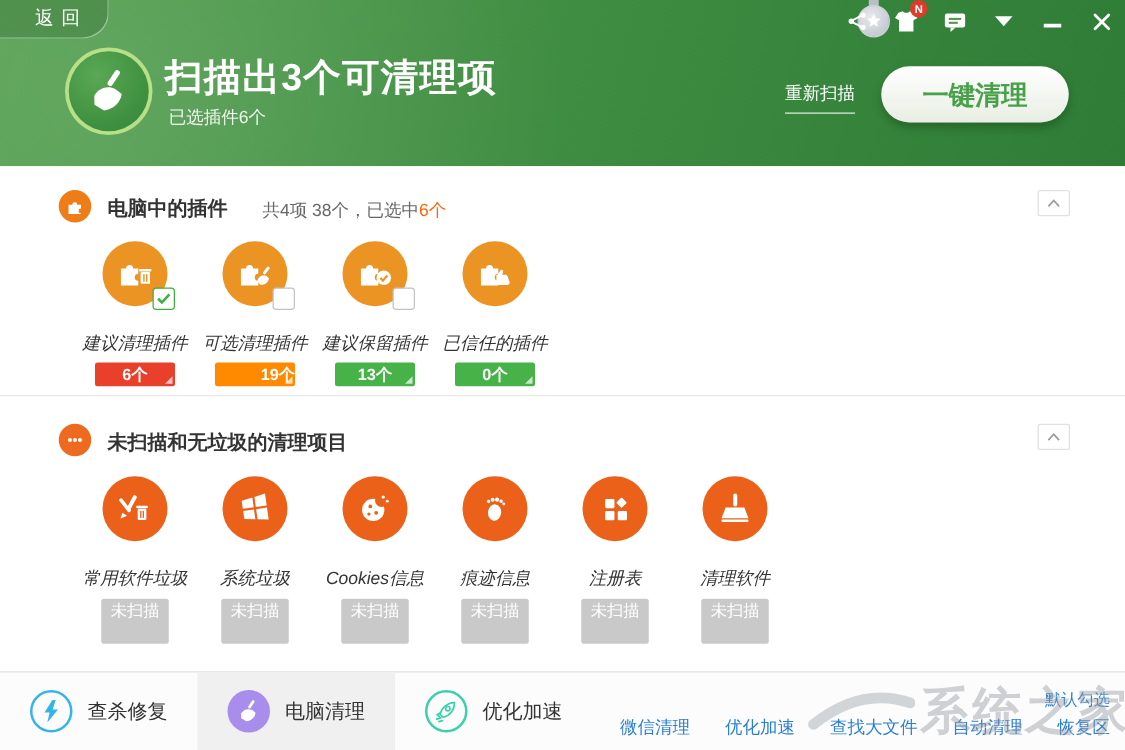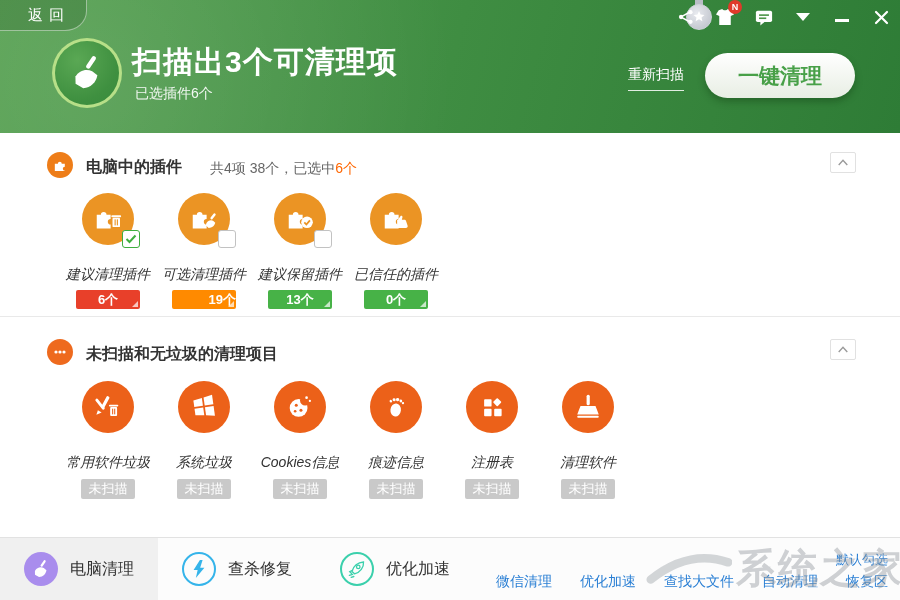--- a/index.html
+++ b/index.html
@@ -63,21 +63,21 @@
   .plug-bg{background:var(--item_icon_orange);}
   .scan-bg{background:var(--section2_item_orange);}
   .checkbox{position:absolute;right:-6px;bottom:-3px;width:16px;height:16px;background:#fff;border:1px solid #c2c2c2;
     border-radius:3px;display:flex;align-items:center;justify-content:center;cursor:pointer;}
   .checkbox.checked{border-color:#3fae3f;}
   .item-label{margin-top:21px;font-size:14px;color:#333;white-space:nowrap;font-style:italic;}
   .count-badge{position:relative;margin-top:6px;width:64px;height:19px;border-radius:2px;color:#fff;
     font-size:13px;font-weight:bold;line-height:19px;text-align:center;}
   .count-badge::after{content:"";position:absolute;right:2px;bottom:2px;width:0;height:0;
     border-left:6px solid transparent;border-bottom:6px solid rgba(255,255,255,.7);}
-  .status-badge{margin-top:7px;width:54px;height:20px;border-radius:2px;background:var(--badge_gray);
+  .status-badge{margin-top:7px;width:54px;height:36px;border-radius:2px;background:var(--badge_gray);
     color:#fff;font-size:13px;line-height:19px;text-align:center;}
 
   .sec2 .sec-header{padding-top:22px;}
   .sec2 .collapse-btn{top:22px;}
   .sec2 .items-row{margin-top:16px;}
 
   
   .footer{position:absolute;left:0;bottom:0;width:900px;height:63px;background:#fcfcfc;border-top:1px solid #e2e2e2;box-sizing:border-box;}
   .tabs{display:flex;height:100%;}
   .tab{display:flex;align-items:center;height:100%;padding:0 24px;cursor:pointer;gap:12px;}
@@ -362,36 +362,36 @@
           </div>
           <span class="item-label">清理软件</span>
           <div class="status-badge">未扫描</div>
         </div>
       </div>
     </div>
   </div>
 
   <div class="footer">
     <div class="tabs">
+      <div class="tab">
+        <div class="ring blue">
+          <svg width="18" height="20" viewBox="0 0 20 22">
+              <path d="M11 1 L4 12 h4.5 L6.5 21 L16 9.5 h-4.7 L14 1 Z" fill="#35b4ea"></path>
+            </svg>
+        </div>
+        <span class="tab-label">查杀修复</span>
+      </div>
       <div class="tab active">
         <div class="ring purple">
           <svg width="20" height="20" viewBox="0 0 32 32" style="transform:rotate(-6deg)">
             <rect x="18.5" y="1.5" width="3.6" height="12" rx="1.8" transform="rotate(40 20.3 7.5)" fill="#fff"></rect>
             <path d="M6 18 C9.5 13 16 12 20.5 15 L24.5 18.8 C23 24.5 18 28.5 11.5 28.5 L5.5 24 Z" fill="#fff"></path>
           </svg>
         </div>
         <span class="tab-label">电脑清理</span>
-      </div>
-      <div class="tab">
-        <div class="ring blue">
-          <svg width="18" height="20" viewBox="0 0 20 22">
-              <path d="M11 1 L4 12 h4.5 L6.5 21 L16 9.5 h-4.7 L14 1 Z" fill="#35b4ea"></path>
-            </svg>
-        </div>
-        <span class="tab-label">查杀修复</span>
       </div>
       <div class="tab">
         <div class="ring teal">
           <svg width="20" height="20" viewBox="0 0 24 24">
             <g stroke="#3bd0ac" stroke-width="1.6" fill="none" stroke-linecap="round">
               <path d="M6 15 C7.5 8.5 13 4 19.8 3.6 C20.3 10 16 16 9 17.8 Z"></path>
               <circle cx="13.5" cy="9.5" r="2.1"></circle>
               <path d="M6.5 13.5 l-3.2 1.8 2.2 2"></path>
               <path d="M2.8 19.6 l4-1.2"></path>
                 <path d="M5 22 l3.2-1"></path>

